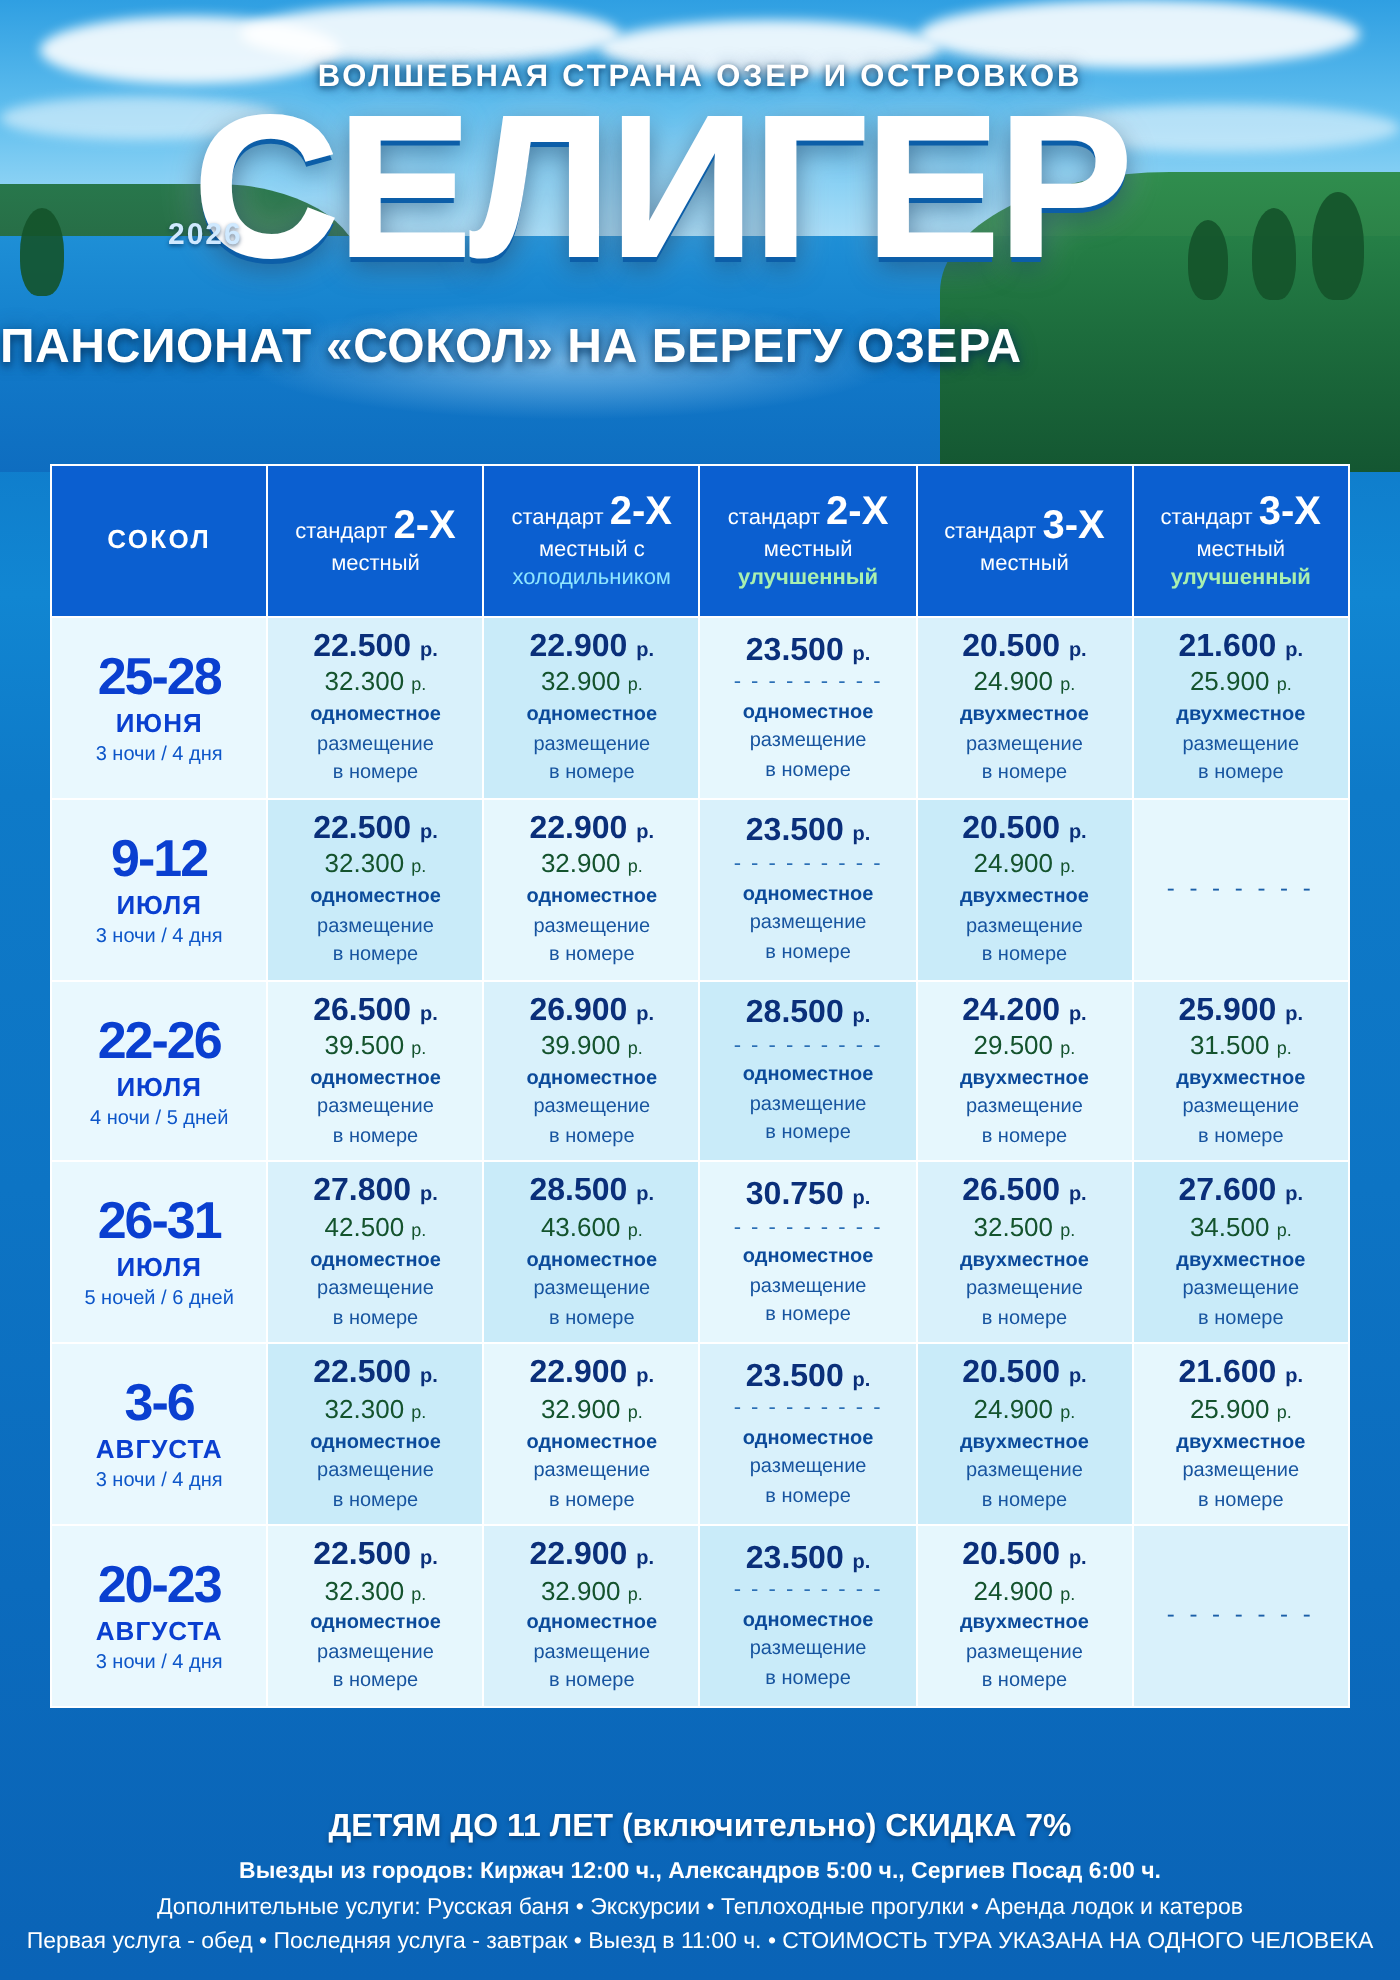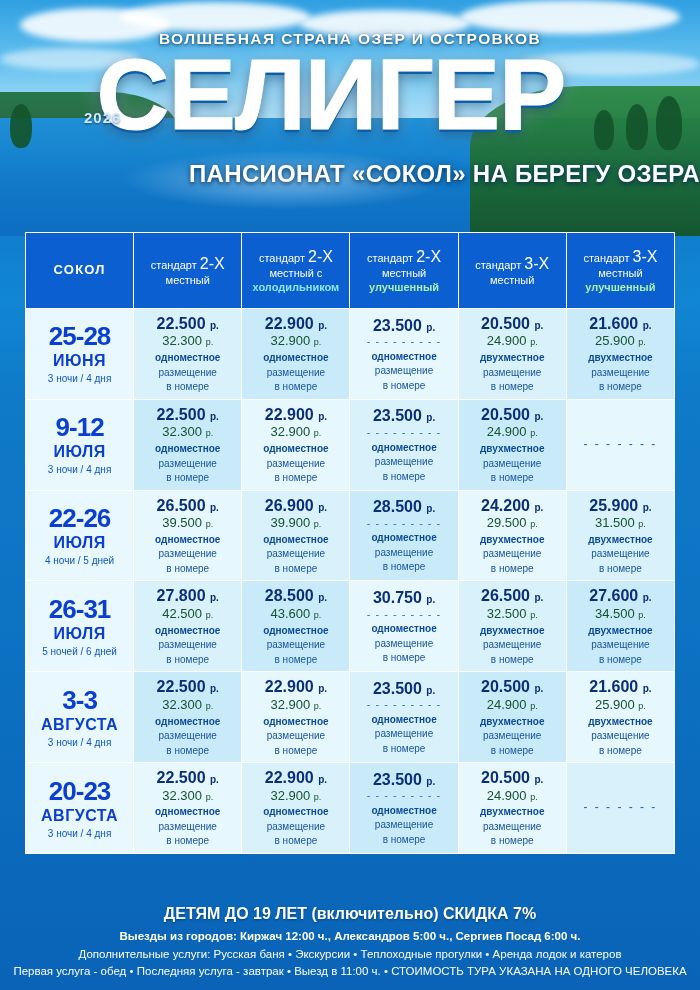--- a/index.html
+++ b/index.html
@@ -79,21 +79,21 @@
       0 0 22px rgba(255,255,255,.35);
   }
   .year {
     position:absolute; top:92px; left:84px;
     color:#cfe9ff; font-size:15px; font-weight:bold;
     letter-spacing:1px;
     text-shadow: 0 1px 2px rgba(0,40,80,.6);
     margin-top: 17px;
   }
   .sub1, .sub2 {
-    position:absolute; left:0; width:700px; text-align:right;
+    position:absolute; left:0; width:700px; text-align:left;
     color:#ffffff; font-weight:bold; font-size:24px;
     letter-spacing:.3px;
     text-shadow: 0 2px 4px rgba(0,40,80,.75), 0 0 10px rgba(0,60,110,.45);
   }
   .sub1 { top:160px; }
   .sub2 { top:192px; }
 
   
   .table-wrap {
     position:absolute; left:25px; top:232px; width:650px;
@@ -112,37 +112,37 @@
     color:#ffffff;
     height:76px;
     padding:4px 3px;
     font-size:11px;
     font-weight:normal;
     line-height:1.25;
   }
   thead th.date-h {
     font-weight:bold; font-size:13px; letter-spacing:1.2px;
   }
-  thead th .big { font-weight:normal; font-size:16px; }
-  thead th .hl { color:#8fe6ff; font-weight:bold; }
+  thead th .big { font-weight:bold; font-size:20px; }
+  thead th .hl { color:#8fe6ff; font-weight:normal; }
   thead th .hl2 { color:#a9f0b0; font-weight:bold; }
 
   tbody td { padding:6px 3px; text-align:center; }
   td.datecell {
     background:#e9f8fe;
     color:#0a49c8;
     width:126px;
     padding:6px 4px;
   }
   td.datecell .d-range {
     font-size:26px; font-weight:bold; line-height:1; letter-spacing:-1px;
     color:#0a3fd0;
   }
   td.datecell .d-month {
-    font-size:16px; font-weight:bold; margin-top:3px; color:#0a3fd0;
+    font-size:13px; font-weight:bold; margin-top:3px; color:#0a3fd0;
     letter-spacing:.5px;
   }
   td.datecell .d-nights {
     font-size:10px; margin-top:3px; color:#0d56c9;
   }
   td.cell { font-size:10px; line-height:1.15; color:#0b3f86; }
   td.cell .p1 {
     font-size:16px; font-weight:bold; color:#0a2f7a;text-align:center;
   }
   td.cell .p1 .rub { font-size:10px; font-weight:bold; }
@@ -400,21 +400,21 @@
             <td class="cell bg-b">
               <div class="p1">27.600 <span class="rub">р.</span></div>
               <div class="p2">34.500 <span class="rub">р.</span></div>
               <div class="occ">двухместное</div>
               <div class="occ occ2">размещение</div>
               <div class="occ occ2">в номере</div>
             </td>
           </tr>
           <tr>
             <td class="datecell">
-              <div class="d-range">3-3</div>
+              <div class="d-range">3-6</div>
               <div class="d-month">АВГУСТА</div>
               <div class="d-nights">3 ночи / 4 дня</div>
             </td>
             <td class="cell bg-b">
               <div class="p1">22.500 <span class="rub">р.</span></div>
               <div class="p2">32.300 <span class="rub">р.</span></div>
               <div class="occ">одноместное</div>
               <div class="occ occ2">размещение</div>
               <div class="occ occ2">в номере</div>
             </td>
@@ -481,18 +481,18 @@
               <div class="occ occ2">размещение</div>
               <div class="occ occ2">в номере</div>
             </td>
             <td class="cell bg-a"><span class="empty-dash">- - - - - - -</span></td>
           </tr>
         </tbody>
     </table>
   </div>
 
   <div class="footer">
-    <div class="f-discount">ДЕТЯМ ДО 19 ЛЕТ (включительно) СКИДКА 7%</div>
+    <div class="f-discount">ДЕТЯМ ДО 11 ЛЕТ (включительно) СКИДКА 7%</div>
     <div class="f-line b">Выезды из городов:  Киржач 12:00 ч., Александров 5:00 ч., Сергиев Посад 6:00 ч.</div>
     <div class="f-line">Дополнительные услуги: Русская баня • Экскурсии • Теплоходные прогулки • Аренда лодок и катеров</div>
     <div class="f-line">Первая услуга - обед • Последняя услуга - завтрак • Выезд в 11:00 ч. • СТОИМОСТЬ ТУРА УКАЗАНА НА ОДНОГО ЧЕЛОВЕКА</div>
   </div>
 </div>
 
 </body></html>

